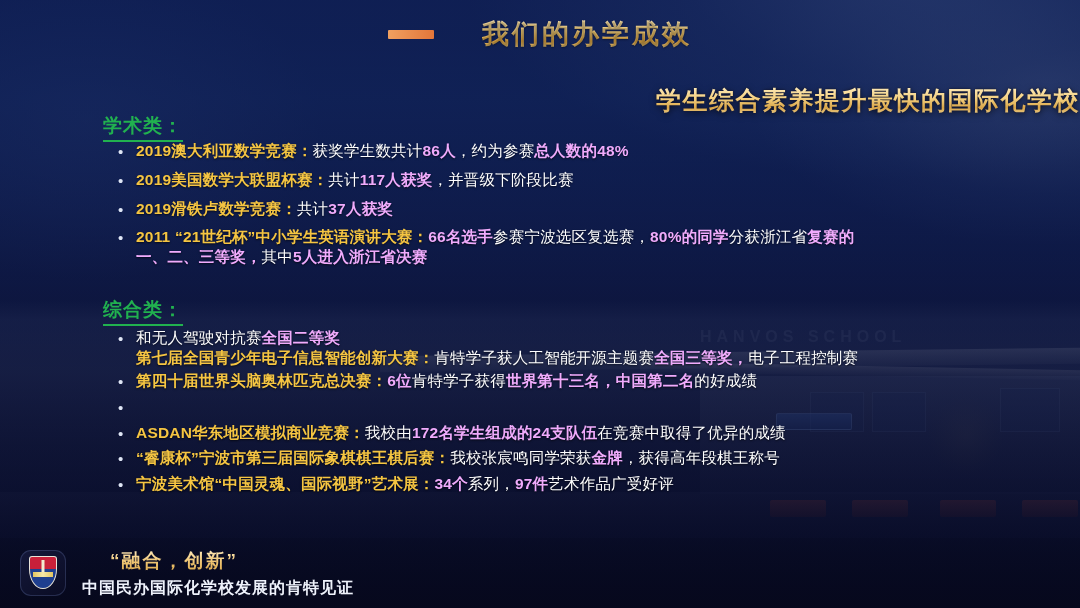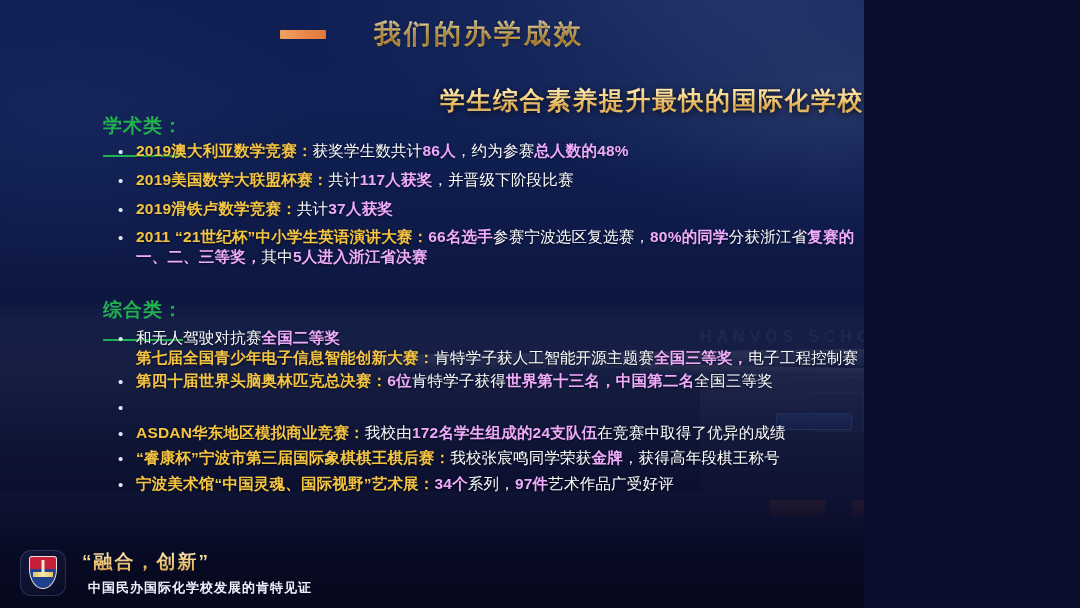--- a/index.html
+++ b/index.html
@@ -7,21 +7,21 @@
   html, body {
     width: 1080px;
     height: 608px;
     overflow: hidden;
     background: #0a0f2e;
     font-family: "Liberation Sans", "DejaVu Sans", sans-serif;
   }
 
   #slide {
     position: relative;
-    width: 864px;
+    width: 1080px;
     height: 608px;
     overflow: hidden;
     background: #0d1335;
   }
 
   
   .bg-photo {
     position: absolute;
     inset: 0;
     background:
@@ -151,21 +151,21 @@
   
   .content { position: absolute; left: 0; top: 0; width: 1080px; }
 
   .section-label {
     position: absolute;
     font-size: 19px;
     font-weight: bold;
     color: #21b14f;
     letter-spacing: 1px;
     border-bottom: 2px solid #21b14f;
-    padding-bottom: 16px;
+    padding-bottom: 1px;
     white-space: nowrap;
   }
   #label-academic { left: 103px; top: 113px; }
   #label-general  { left: 103px; top: 297px; }
 
   .bullet-list { position: absolute; left: 118px; }
   #list-academic { top: 141px; }
   #list-general  { top: 328px; }
 
   .bullet {
@@ -241,27 +241,27 @@
   }
   .footer-text { display: flex; flex-direction: column; gap: 4px; }
   .footer-main {
     font-size: 19px;
     font-weight: bold;
     letter-spacing: 2px;
     background: linear-gradient(180deg, #ffeec6 0%, #f0c878 50%, #d9a544 100%);
     -webkit-background-clip: text;
     background-clip: text;
     color: transparent;
+    margin-left: 28px;
   }
   .footer-sub {
-    font-size: 13px;
+    font-size: 16px;
     font-weight: bold;
     color: #eef2fb;
     letter-spacing: 1px;
-    margin-left: 6px;
   }
 </style>
 </head>
 <body>
 
 <div id="slide">
 
   <div class="bg-photo">
     <div class="bg-building"></div>
     <div class="bg-roofline"></div>
@@ -323,21 +323,21 @@
         <div class="bullet">
           <div class="bullet-dot">•</div>
           <div class="bullet-body">
             <div><span class="white">和无人驾驶对抗赛</span><span class="red">全国二等奖</span></div>
             <div><span class="gold">第七届全国青少年电子信息智能创新大赛：</span><span class="white">肯特学子获人工智能开源主题赛</span><span class="red">全国三等奖，</span><span class="white">电子工程控制赛</span></div>
           </div>
         </div>
         <div class="bullet">
           <div class="bullet-dot">•</div>
           <div class="bullet-body">
-            <div><span class="gold">第四十届世界头脑奥林匹克总决赛：</span><span class="red">6位</span><span class="white">肯特学子获得</span><span class="red">世界第十三名，中国第二名</span><span class="white">全国三等奖</span></div>
+            <div><span class="gold">第四十届世界头脑奥林匹克总决赛：</span><span class="red">6位</span><span class="white">肯特学子获得</span><span class="red">世界第十三名，中国第二名</span><span class="white">的好成绩</span></div>
           </div>
         </div>
         <div class="bullet">
           <div class="bullet-dot">•</div>
         </div>
         <div class="bullet">
           <div class="bullet-dot">•</div>
           <div class="bullet-body">
             <div><span class="gold">ASDAN华东地区模拟商业竞赛：</span><span class="white">我校由</span><span class="red">172名学生组成的24支队伍</span><span class="white">在竞赛中取得了优异的成绩</span></div>
           </div>

